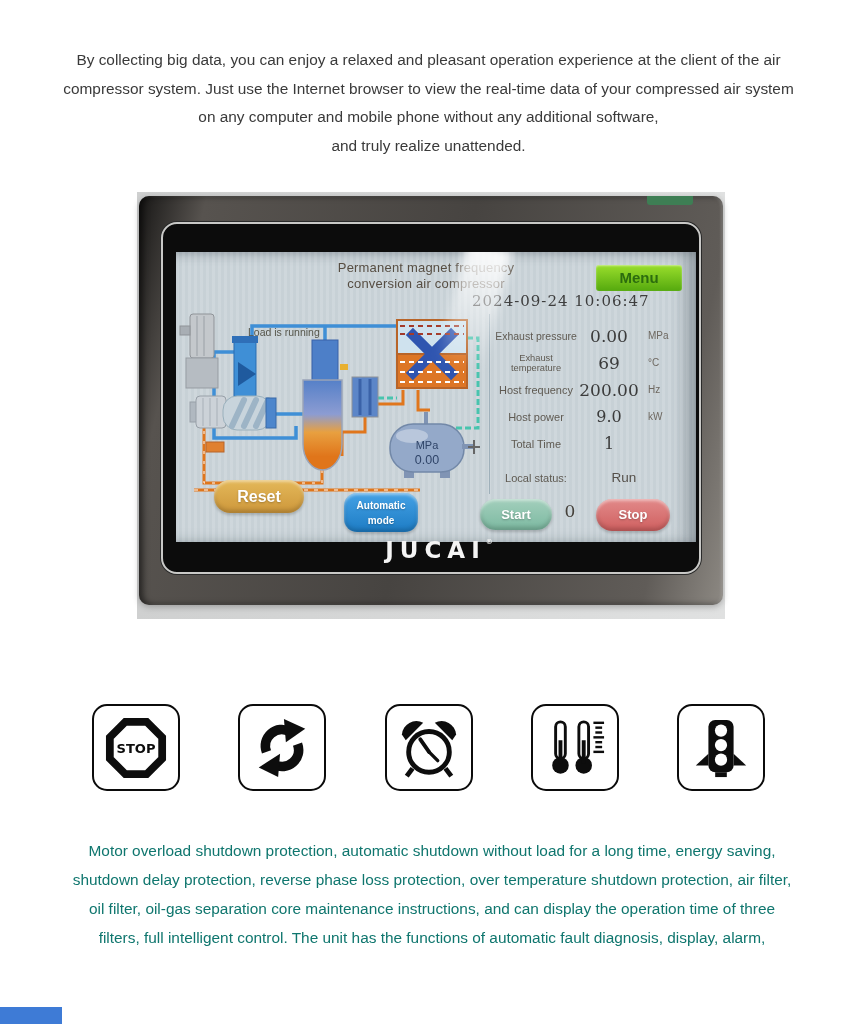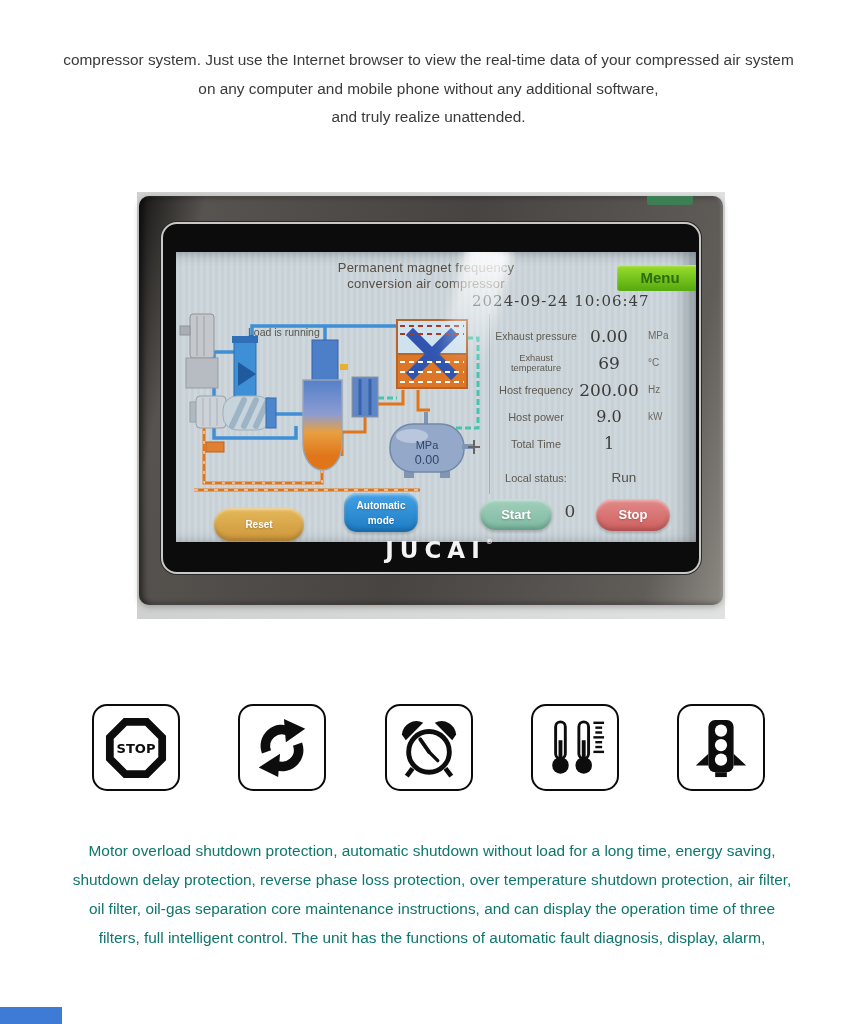--- a/index.html
+++ b/index.html
@@ -46,21 +46,21 @@
   }
   .screen .banding { position:absolute; inset:0; pointer-events:none;
     background:repeating-linear-gradient(90deg, rgba(255,255,255,.05) 0 3px, rgba(110,130,140,.05) 3px 6px); }
   .glare { position:absolute; left:276px; top:-8px; width:46px; height:125px; pointer-events:none;
     background:linear-gradient(180deg, rgba(255,255,255,.95), rgba(255,255,255,0));
     transform:rotate(14deg); filter:blur(5px); }
 
   .hmi-title { position:absolute; left:110px; top:8px; width:280px; text-align:center;
     font-size:13px; line-height:15.5px; color:#574e43; letter-spacing:.2px; }
   .menu-btn {
-    position:absolute; left:441px; top:13px; width:86px; height:26px;
+    position:absolute; left:420px; top:13px; width:86px; height:26px;
     background:linear-gradient(180deg,#9ade2c,#55a90e); border-radius:3px;
     color:#2c6c0e; font-size:15px; font-weight:bold; text-align:center; line-height:26px;
     box-shadow:inset 0 1px 2px rgba(255,255,255,.5);
   }
   .datetime { position:absolute; left:296px; top:40px; font-family:"DejaVu Serif", serif;
     font-size:15px; letter-spacing:1px; color:#3e3e3e; }
   .vsep { position:absolute; left:313px; top:62px; width:1px; height:180px; background:#9fb0ba; }
 
   .readings { position:absolute; left:318px; top:70px; width:188px; }
   .r-row { display:grid; grid-template-columns:84px 62px 1fr; align-items:center; height:27px; }
@@ -71,21 +71,21 @@
   .r-row:nth-child(4) .r-value, .r-row:nth-child(5) .r-value { font-size:16px; }
   .r-row:nth-child(6) { margin-top:7px;gap:15px; }
   .r-row:nth-child(6) .r-value { font-family:"Liberation Sans", sans-serif; font-size:13.5px; color:#55504a; }
   .r-unit { font-size:10px; color:#6e6860; padding-left:8px; }
 
   .diagram { position:absolute; left:2px; top:54px; }
 
   .hmi-btn { position:absolute; color:#fff; font-weight:bold; text-align:center;
     text-shadow:0 1px 2px rgba(0,0,0,.25); border-radius:16px;
     box-shadow:inset 0 2px 3px rgba(255,255,255,.45), inset 0 -3px 4px rgba(0,0,0,.18), 0 2px 3px rgba(0,0,0,.2); }
-  .btn-reset { left:38px; top:256px; width:90px; height:33px; line-height:33px; font-size:10px;
+  .btn-reset { left:38px; top:228px; width:90px; height:33px; line-height:33px; font-size:16px;
     background:linear-gradient(180deg,#e4b859,#cd973b); }
   .btn-auto  { left:168px; top:241px; width:74px; height:39px; font-size:10px; line-height:15px;
     padding-top:5px; border-radius:13px; background:linear-gradient(180deg,#44a1e5,#1d7cc4); }
   .btn-start { left:304px; top:247px; width:72px; height:31px; line-height:31px; font-size:13px;
     background:linear-gradient(180deg,#a3cfbc,#7cb9a1); }
   .btn-stop  { left:420px; top:247px; width:74px; height:32px; line-height:32px; font-size:13px;
     background:linear-gradient(180deg,#e28a8a,#cf5f5f); }
   .counter { position:absolute; left:382px; top:249px; width:24px; text-align:center;
     font-family:"DejaVu Serif", serif; font-size:17px; color:#46423c; }
 
@@ -96,20 +96,21 @@
 
   
   .accent-bar { position:absolute; left:0; top:1007px; width:62px; height:17px; background:#3e7bd6; }
 </style>
 </head>
 <body>
 
 <div class="page">
 
   <div class="intro">
+    <div class="pline">By collecting big data, you can enjoy a relaxed and pleasant operation experience at the client of the air</div>
     <div class="pline">compressor system. Just use the Internet browser to view the real-time data of your compressed air system</div>
     <div class="pline">on any computer and mobile phone without any additional software,</div>
     <div class="pline">and truly realize unattended.</div>
   </div>
 
   <div class="photo">
     <div class="device">
       <div class="corner-tab"></div>
       <div class="glass">
 

